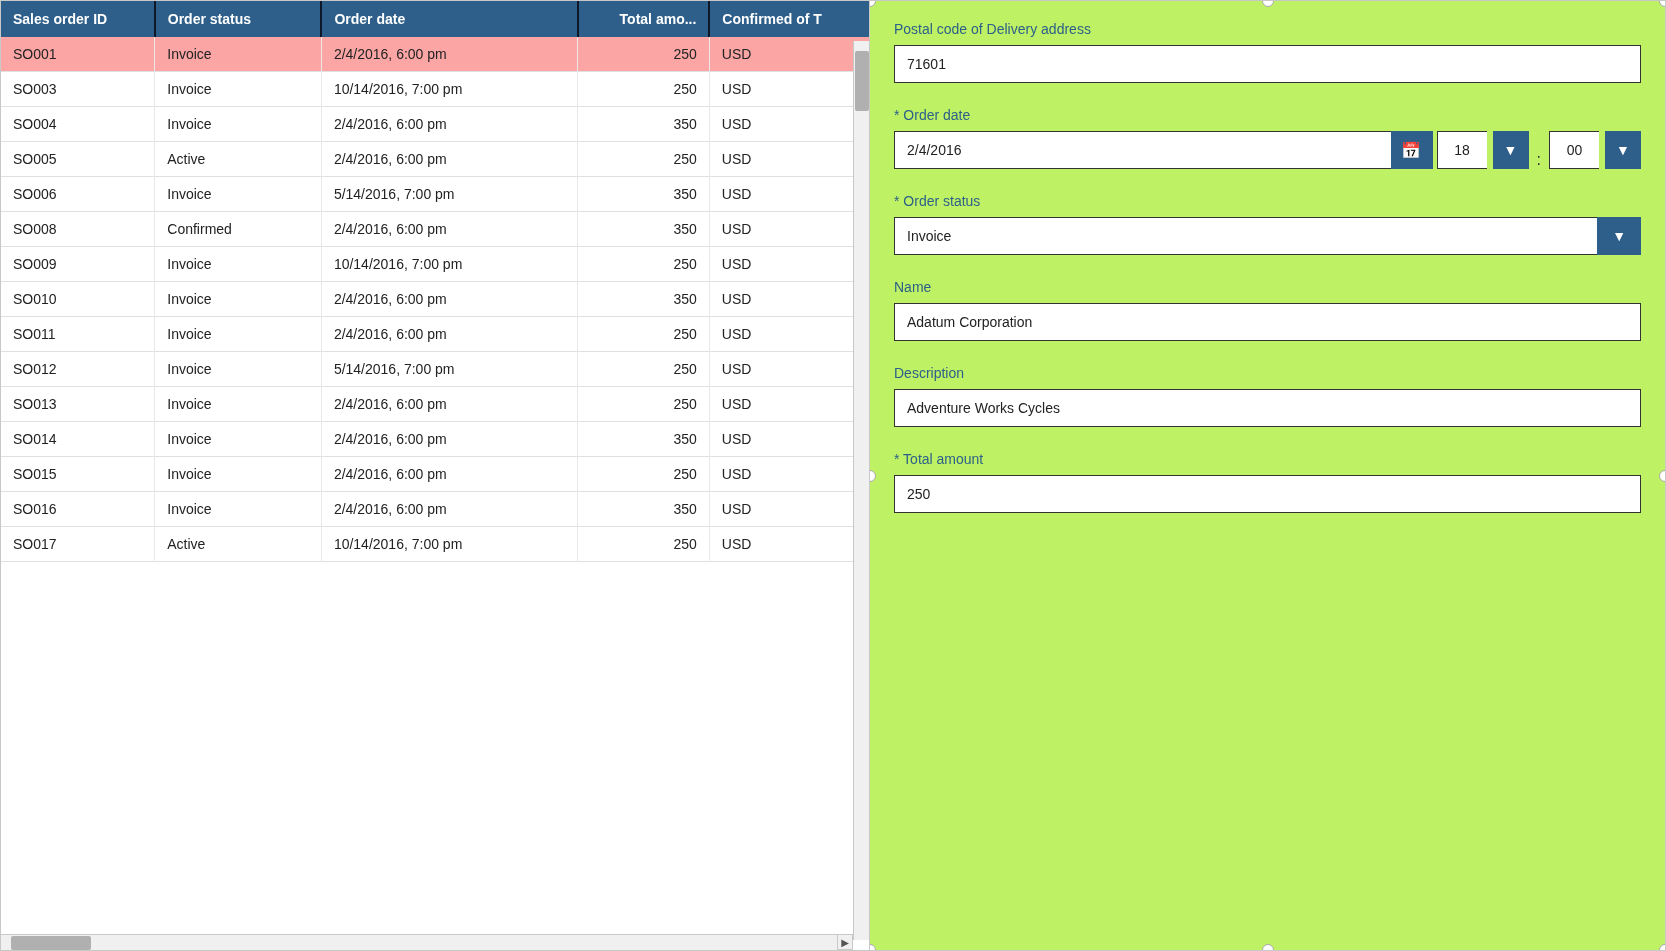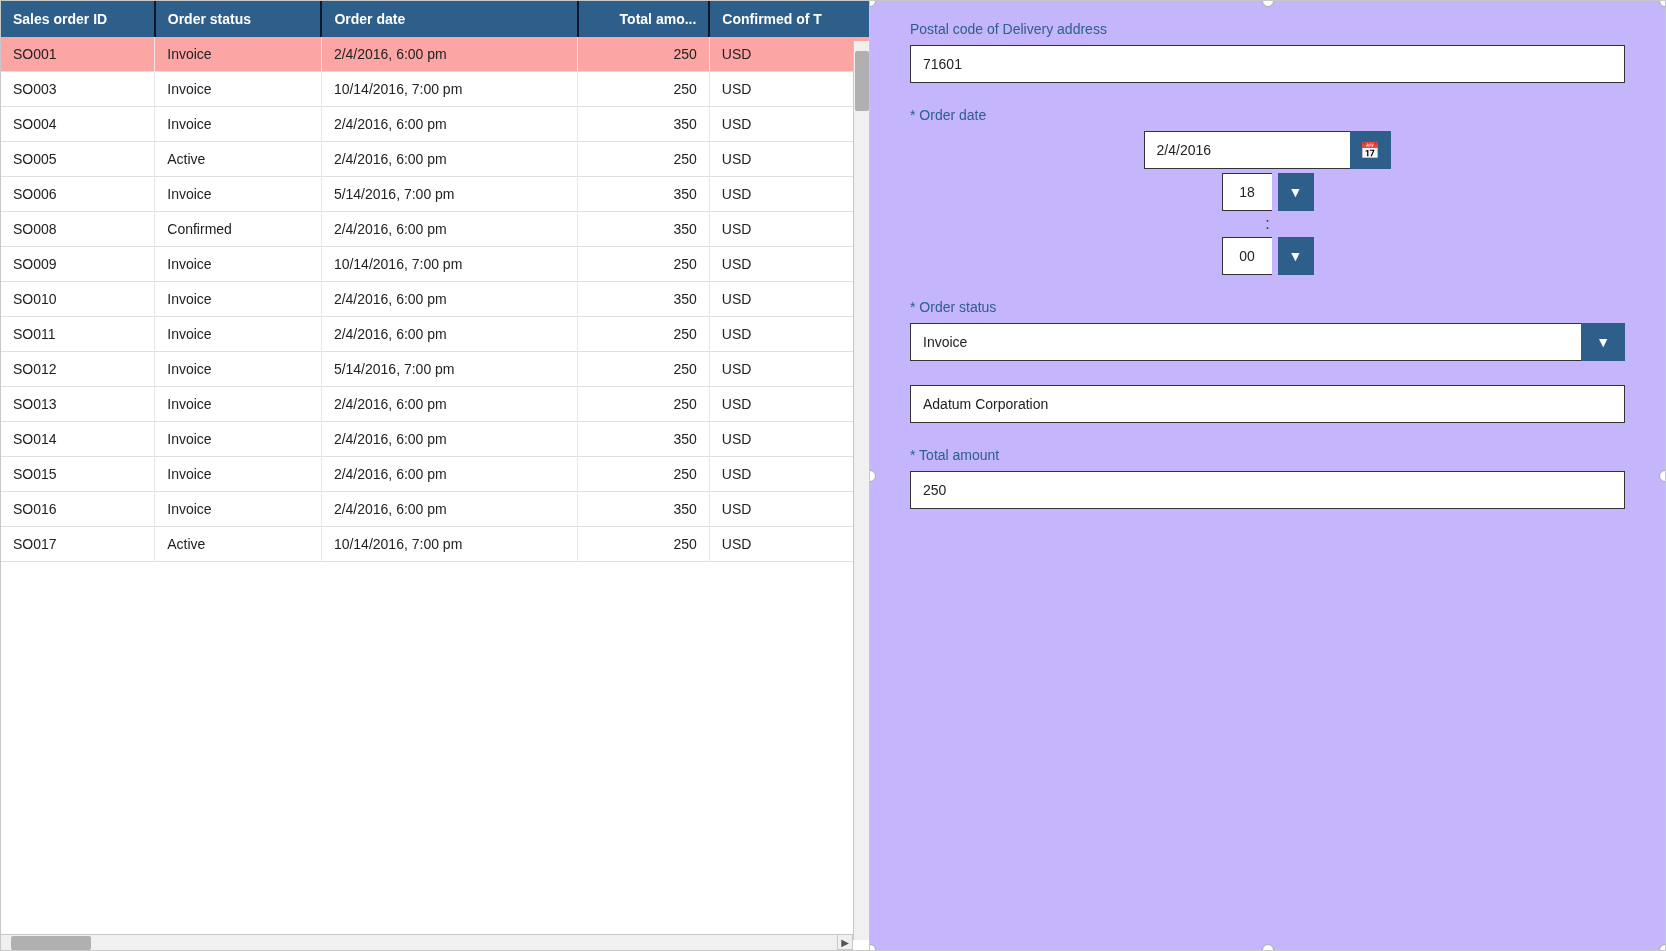--- a/index.html
+++ b/index.html
@@ -143,24 +143,24 @@
       display: flex;
       align-items: center;
       justify-content: center;
       font-size: 10px;
       color: #555;
     }
 
     
     .form-panel {
       flex: 1;
-      background: #c4b5fd;
+      background: #bef264;
       border: 1px solid #c8c8c8;
       border-left: none;
-      padding: 20px 40px;
+      padding: 20px 24px;
       overflow-y: auto;
       position: relative;
     }
 
     .form-field {
       margin-bottom: 24px;
     }
 
     .field-label {
       color: #2d5f8a;
@@ -179,23 +179,22 @@
       border: 1px solid #333;
       padding: 10px 12px;
       font-size: 14px;
       color: #222;
       outline: none;
       background: #fff;
     }
 
     .date-row {
       display: flex;
-      align-items: center;
+      align-items: flex-end;
       gap: 4px;
-      flex-direction: column;
     }
 
     .date-input-wrapper {
       display: flex;
       align-items: stretch;
       flex: 1;
     }
 
     .date-input {
       flex: 1;
@@ -574,22 +573,27 @@
           <option value="Active">Active</option>
           <option value="Confirmed">Confirmed</option>
         </select>
         <button class="select-arrow-btn">
           <span class="chevron-down">▼</span>
         </button>
       </div>
     </div>
 
     <div class="form-field">
+      <span class="field-label">Name</span>
       <input type="text" class="field-input" value="Adatum Corporation" style="">
     </div>
 
+    <div class="form-field">
+      <span class="field-label">Description</span>
+      <input type="text" class="field-input" value="Adventure Works Cycles" style="">
+    </div>
 
     <div class="form-field">
       <span class="field-label required">Total amount</span>
       <input type="text" class="field-input" value="250" style="">
     </div>
   </div>
 </div>
 
 </body></html>

